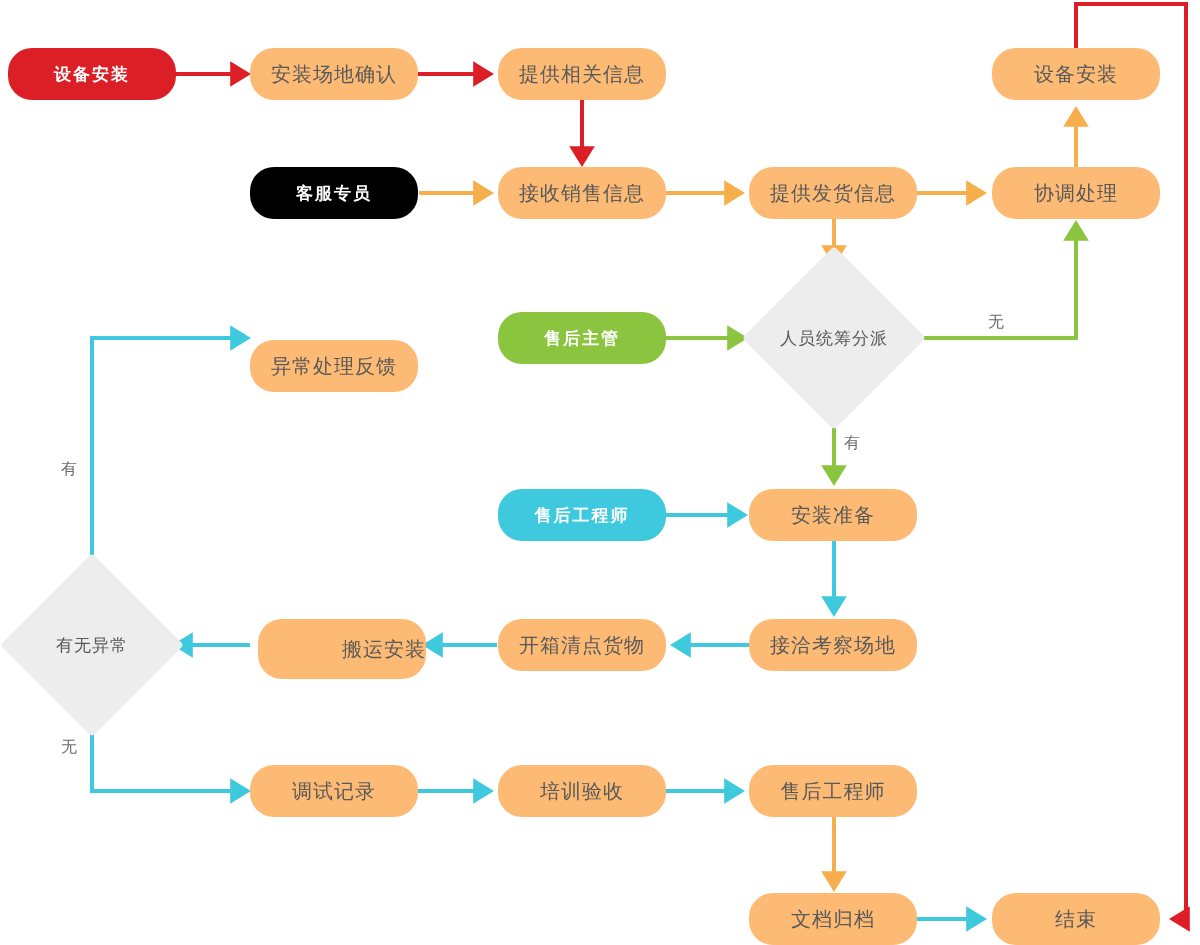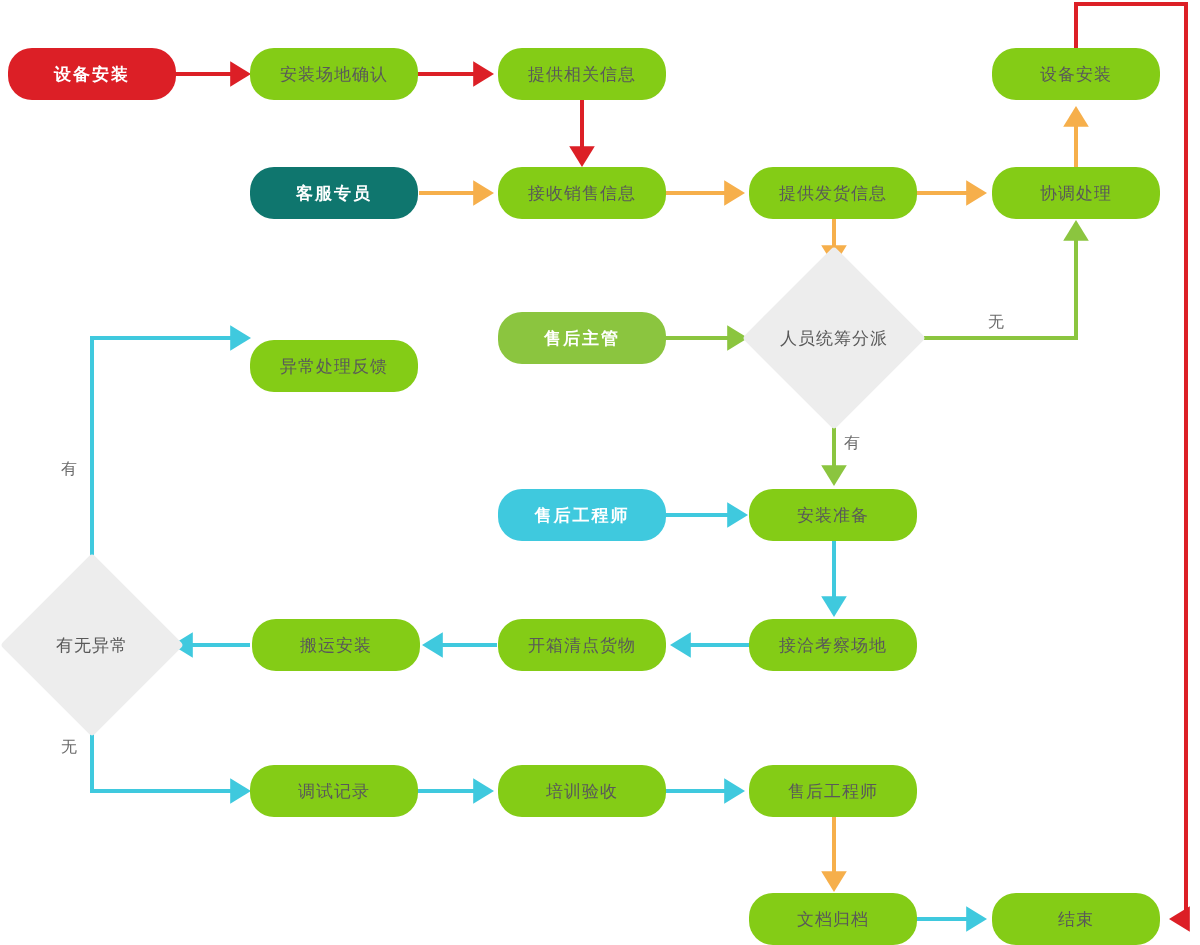--- a/index.html
+++ b/index.html
@@ -29,34 +29,34 @@
     position: absolute;
     box-sizing: border-box;
     display: flex;
     align-items: center;
     justify-content: center;
     text-align: center;
     z-index: 3;
   }
   .pill {
     border-radius: 24px;
-    background: #84cc16;
+    background: #fdba74;
     color: #595959;
-    font-size: 17px;
+    font-size: 20px;
     letter-spacing: 1px;
     font-weight: 400;
   }
   .pill.role {
     color: #ffffff;
     font-weight: bold;
     letter-spacing: 2px;
     font-size: 17px;
   }
   .pill.role-red   { background: #dc1f26; }
-  .pill.role-orange{ background: #0f766e; }
+  .pill.role-orange{ background: #000000; }
   .pill.role-green { background: #8bc53f; }
   .pill.role-cyan  { background: #3fc9de; }
 
   .diamond {
     background: transparent;
   }
   .diamond .dshape {
     position: absolute;
     left: 0; top: 0;
     width: 100%;
@@ -202,21 +202,21 @@
 
   <div class="node pill" style="left:749px; top:489px; width:168px; height:52px;text-align:right;">
     <span>安装准备</span>
   </div>
 
   <div class="node diamond" style="left:27px; top:580px; width:130px; height:130px;">
     <div class="dshape"></div>
     <span class="dlabel">有无异常</span>
   </div>
 
-  <div class="node pill" style="left:252px; top:619px; width:168px; height:52px;">
+  <div class="node pill" style="left:258px; top:619px; width:168px; height:60px;justify-content:flex-end;">
     <span>搬运安装</span>
   </div>
 
   <div class="node pill" style="left:498px; top:619px; width:168px; height:52px;justify-content:center;">
     <span>开箱清点货物</span>
   </div>
 
   <div class="node pill" style="left:749px; top:619px; width:168px; height:52px;">
     <span>接洽考察场地</span>
   </div>

